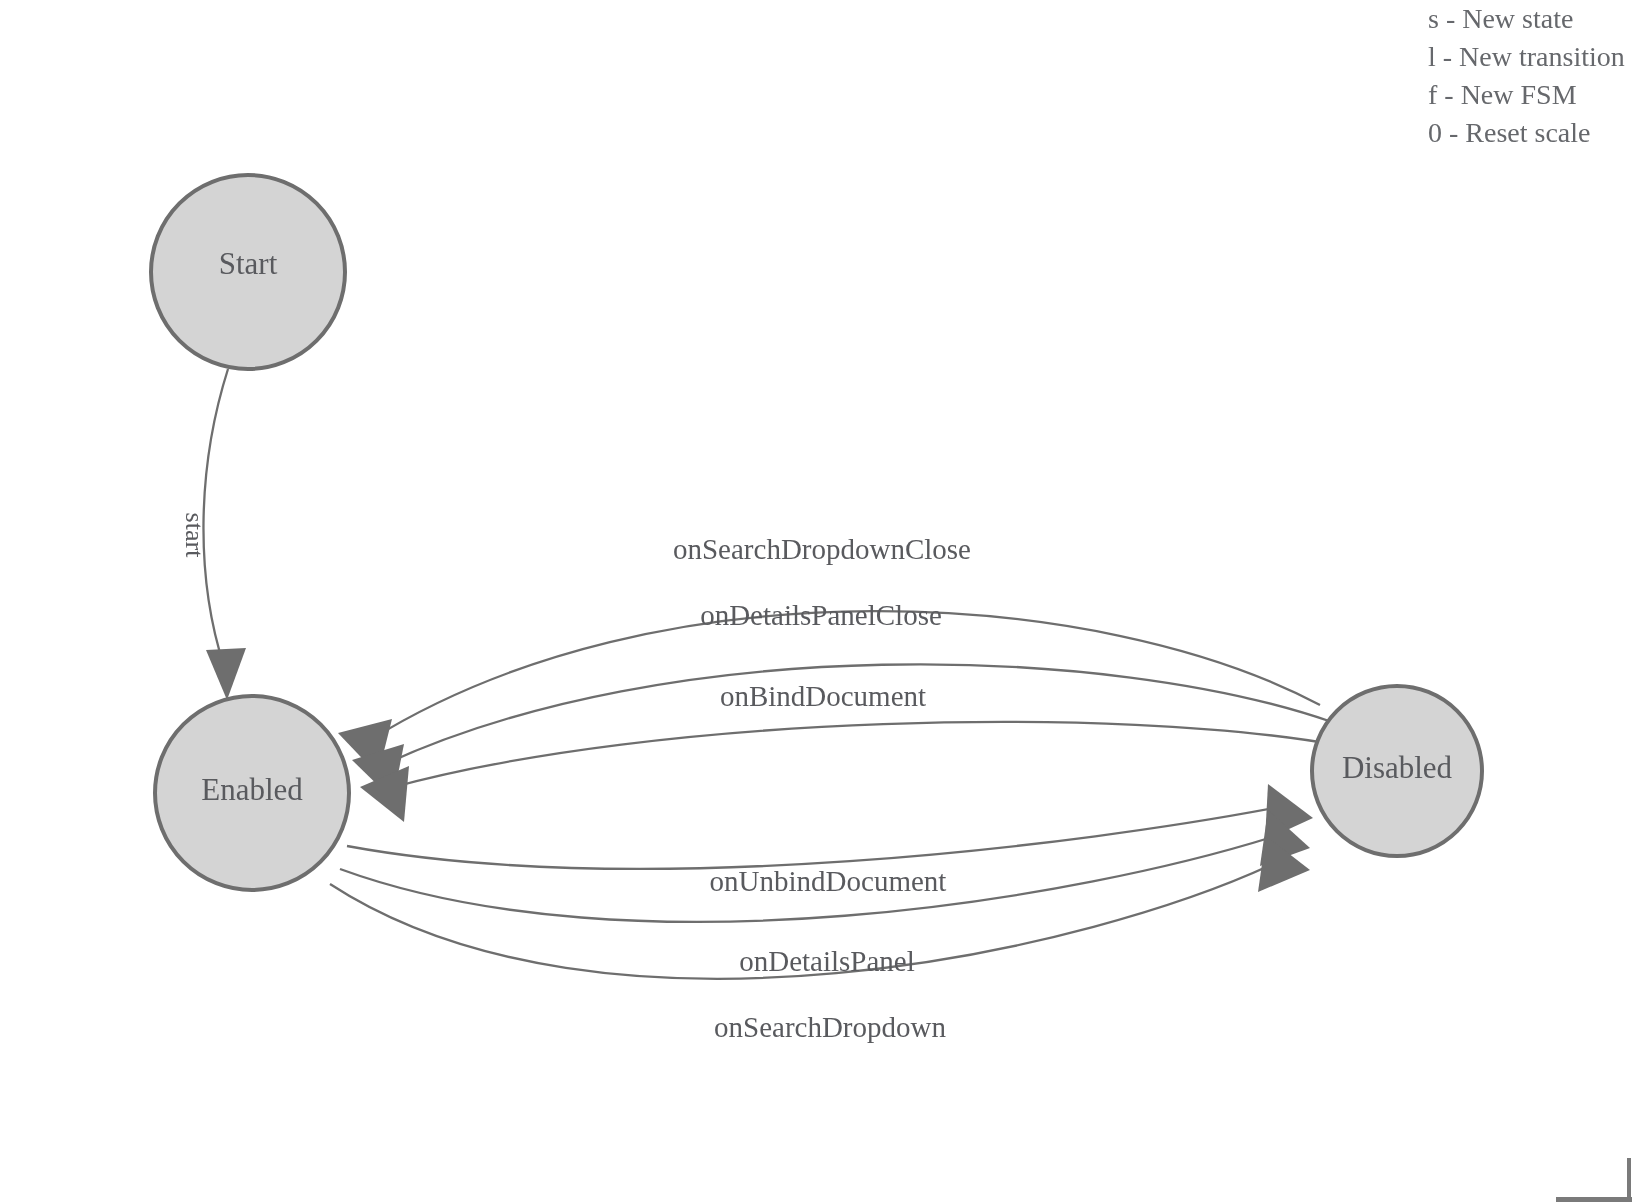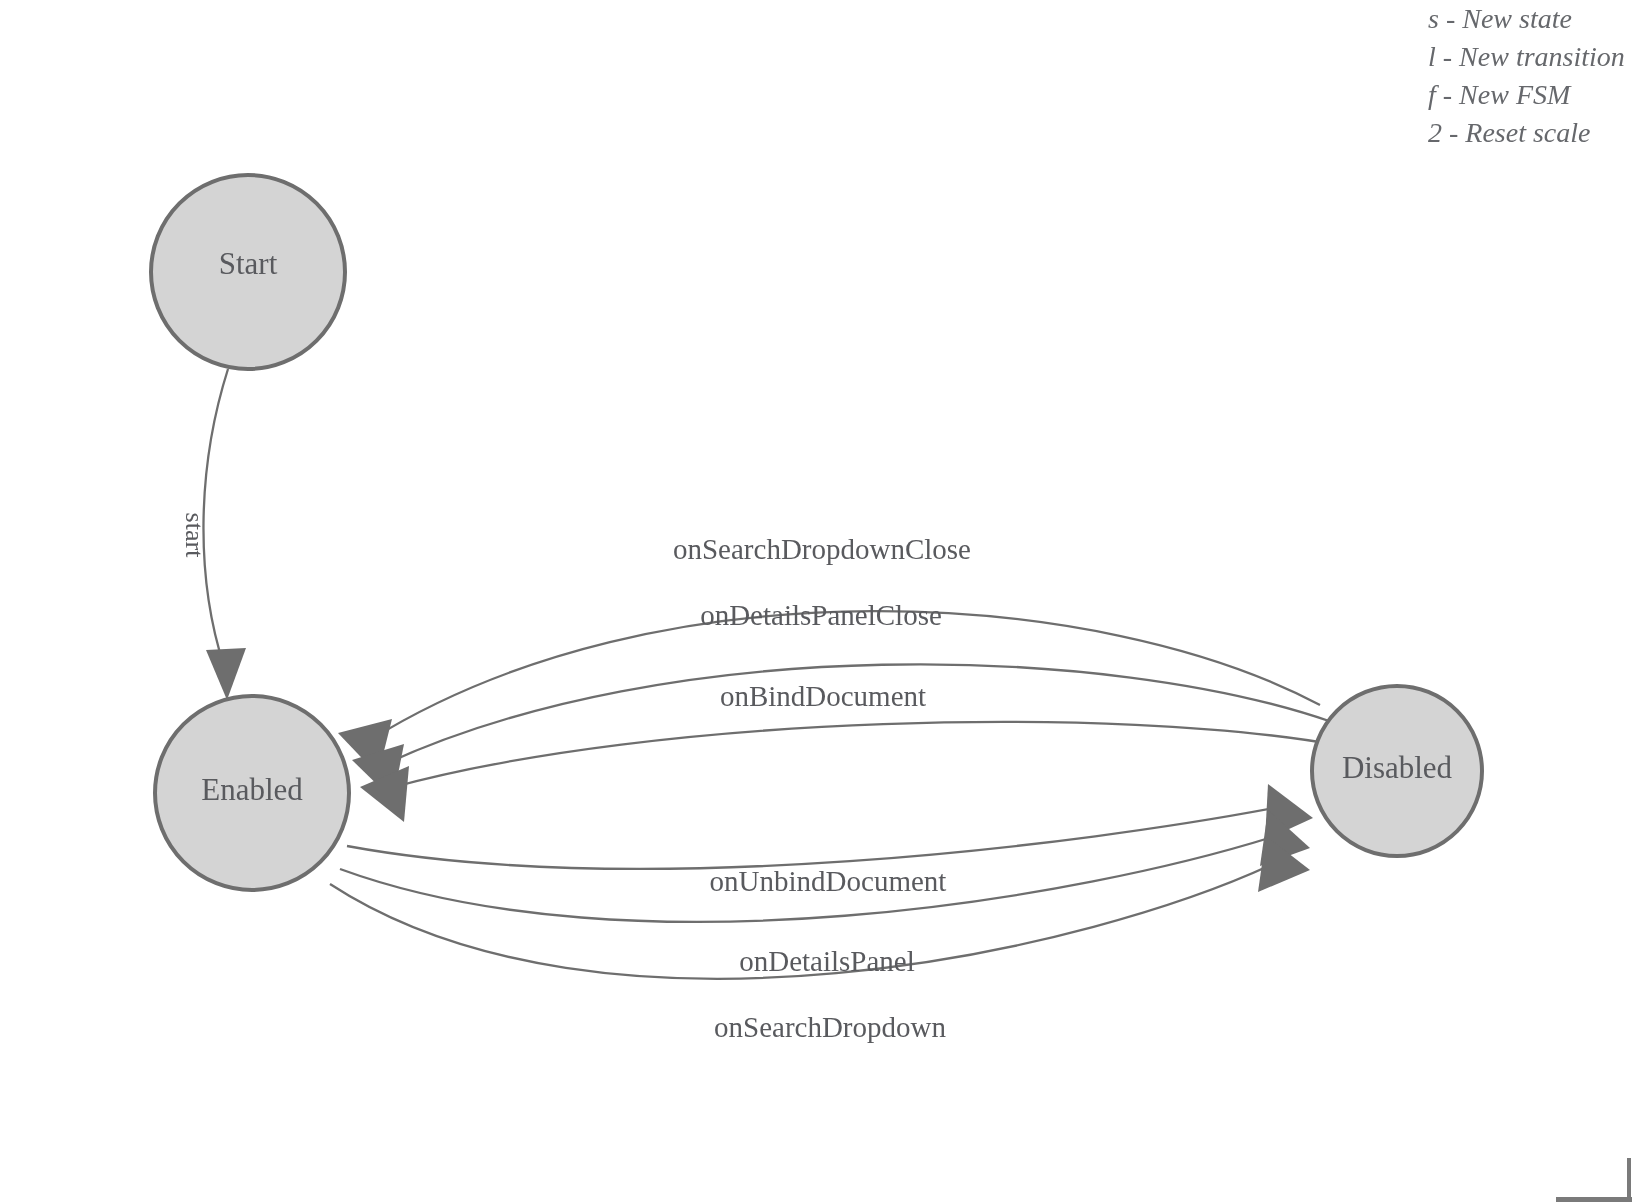--- a/index.html
+++ b/index.html
@@ -69,21 +69,20 @@
     height: 155px;
     overflow: hidden;
     pointer-events: auto;
   }
   #help-legend .help-line {
     color: #66686c;
     font-family: "Liberation Serif", "DejaVu Serif", serif;
     font-size: 28px;
     line-height: 38px;
     white-space: nowrap;
-    font-style: italic;
   }
 
   
   #corner-bracket {
     position: absolute;
     right: 0px;
     bottom: 0px;
     width: 88px;
     height: 72px;
     pointer-events: none;
@@ -180,19 +179,19 @@
       <circle class="node-circle" cx="1397" cy="771" r="85"></circle>
       <text class="node-label" x="1397" y="771">Disabled</text>
     </g>
   </g>
 </svg>
 
 <div id="help-legend">
   <div class="help-line">s - New state</div>
   <div class="help-line">l - New transition</div>
   <div class="help-line">f - New FSM</div>
-  <div class="help-line">2 - Reset scale</div>
+  <div class="help-line">0 - Reset scale</div>
 </div>
 
 <div id="corner-bracket">
   <div class="cb-h"></div>
   <div class="cb-v"></div>
 </div>
 
 </body></html>

